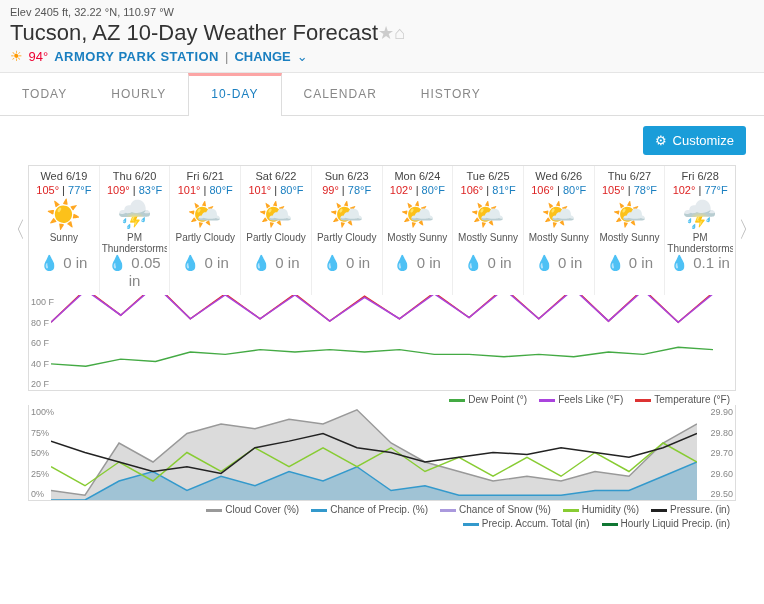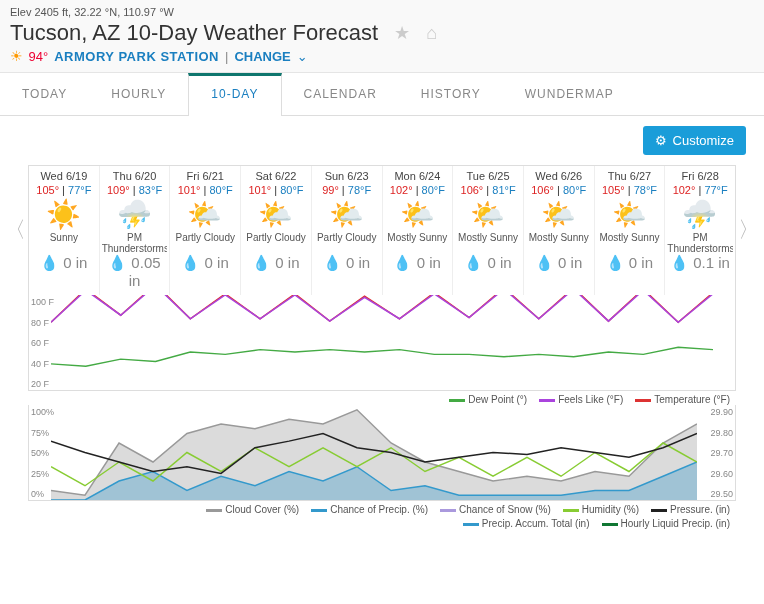--- a/index.html
+++ b/index.html
@@ -1,30 +1,30 @@
 <!DOCTYPE html>
 <html><head>
 <meta charset="utf-8">
 <style>
 *{box-sizing:border-box;margin:0;padding:0;font-family:Arial,sans-serif}
 body{background:#fff;width:764px;height:604px;overflow:hidden;color:#333}
 .header{padding:6px 10px 0;background:#f9f9f9;border-bottom:1px solid #e5e5e5}
 .elev{font-size:11px;color:#555;margin-bottom:2px}
-.title-row{display:flex;align-items:center;gap:16px}
+.title-row{display:flex;align-items:center;gap:0}
 h1{font-size:22px;font-weight:400;color:#333}
 .star-icon,.home-icon{color:#ccc;font-size:18px}
 .sub-row{display:flex;align-items:center;gap:6px;font-size:13px;margin-top:2px;padding-bottom:8px}
 .sun-icon{color:#f90;font-size:14px}
 .temp-cur{color:#e03;font-weight:400}
 .station{color:#1a7fc0;font-weight:700;letter-spacing:.5px}
 .change{color:#1a7fc0;font-weight:700}
 .chev-down{color:#1a7fc0}
 .tabs{display:flex;border-bottom:1px solid #ddd;background:#fff}
 .tab{padding:14px 22px;font-size:12px;color:#888;letter-spacing:1px;cursor:pointer}
-.tab.active{color:#1a7fc0;border-top:3px solid #0f766e;border-left:1px solid #ddd;border-right:1px solid #ddd;background:#fff;margin-bottom:-1px;padding-top:11px}
+.tab.active{color:#1a7fc0;border-top:3px solid #fca5a5;border-left:1px solid #ddd;border-right:1px solid #ddd;background:#fff;margin-bottom:-1px;padding-top:11px}
 .toolbar{display:flex;justify-content:flex-end;padding:10px 18px}
 .btn-cust{background:#1a9dd9;color:#fff;border:none;padding:7px 12px;font-size:13px;border-radius:3px;display:flex;align-items:center;gap:6px;cursor:pointer}
 .gear-icon{font-size:13px}
 .forecast-wrap{position:relative;padding:0 28px}
 .nav-arrow{position:absolute;top:50px;color:#bbb;font-size:22px;cursor:pointer;background:none;border:none}
 .nav-left{left:4px}.nav-right{right:4px}
 .days{display:flex;border:1px solid #ddd;border-bottom:none}
 .day{flex:1;min-width:0;text-align:center;border-right:1px solid #eee;padding:4px 2px 6px;font-size:10px}
 .day:last-child{border-right:none}
 .day-date{color:#444;font-size:11px;margin-bottom:2px}
@@ -64,21 +64,20 @@
     <span class="chev-down">⌄</span>
   </div>
 </div>
 
 <div class="tabs">
   <div class="tab">TODAY</div>
   <div class="tab">HOURLY</div>
   <div class="tab active">10-DAY</div>
   <div class="tab">CALENDAR</div>
   <div class="tab">HISTORY</div>
-  <div class="tab">WUNDERMAP</div>
 </div>
 
 <div class="toolbar">
   <button class="btn-cust">
     <span class="gear-icon">⚙</span>
     <span>Customize</span>
   </button>
 </div>
 
 <div class="forecast-wrap">

